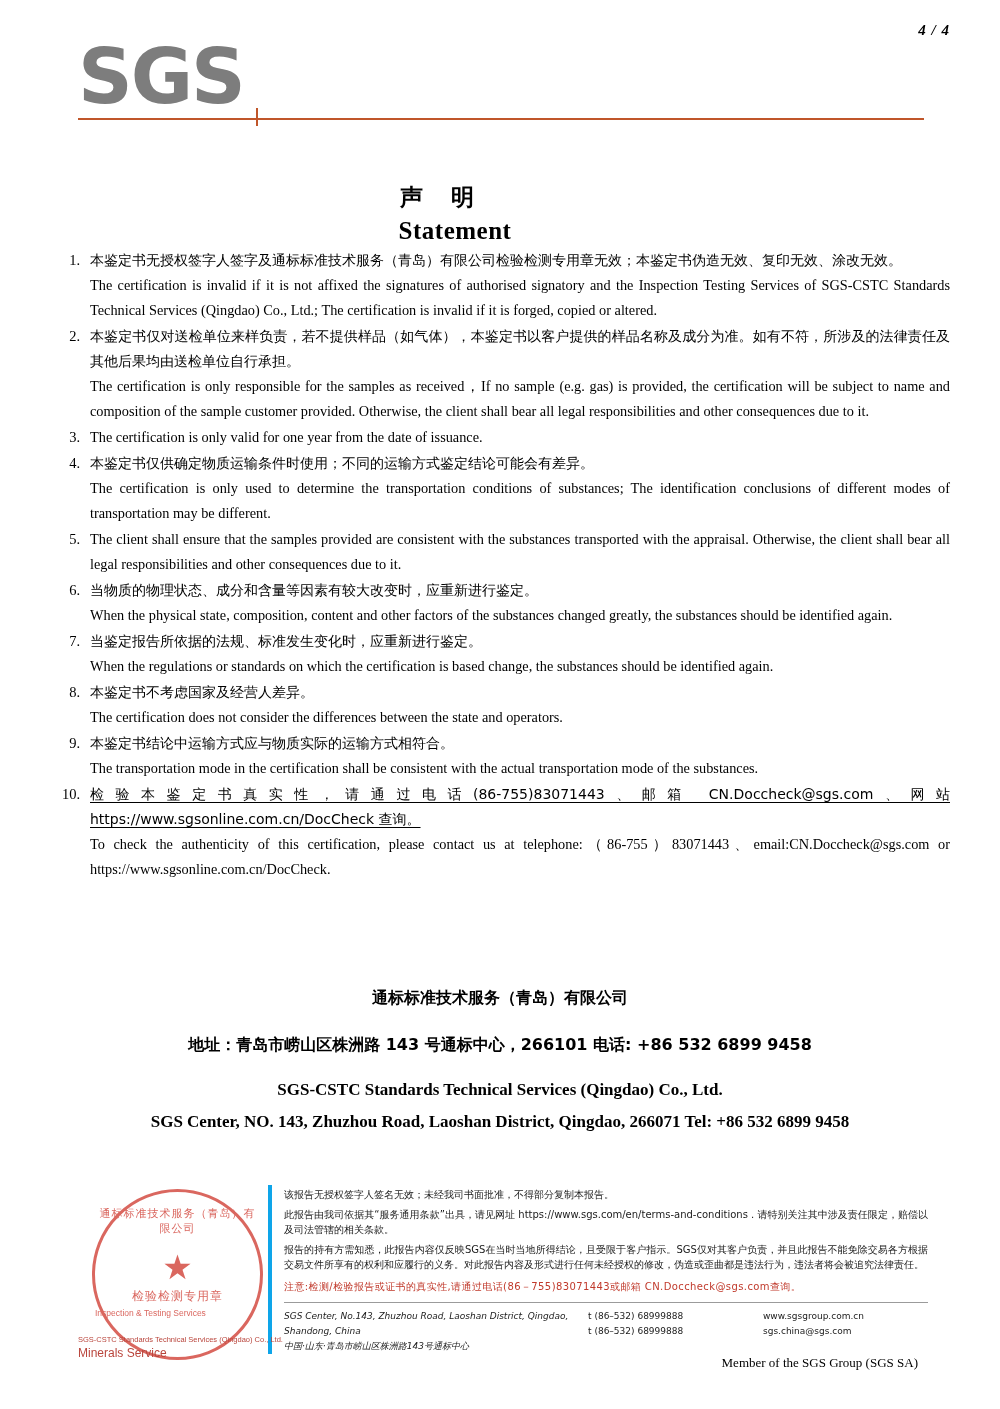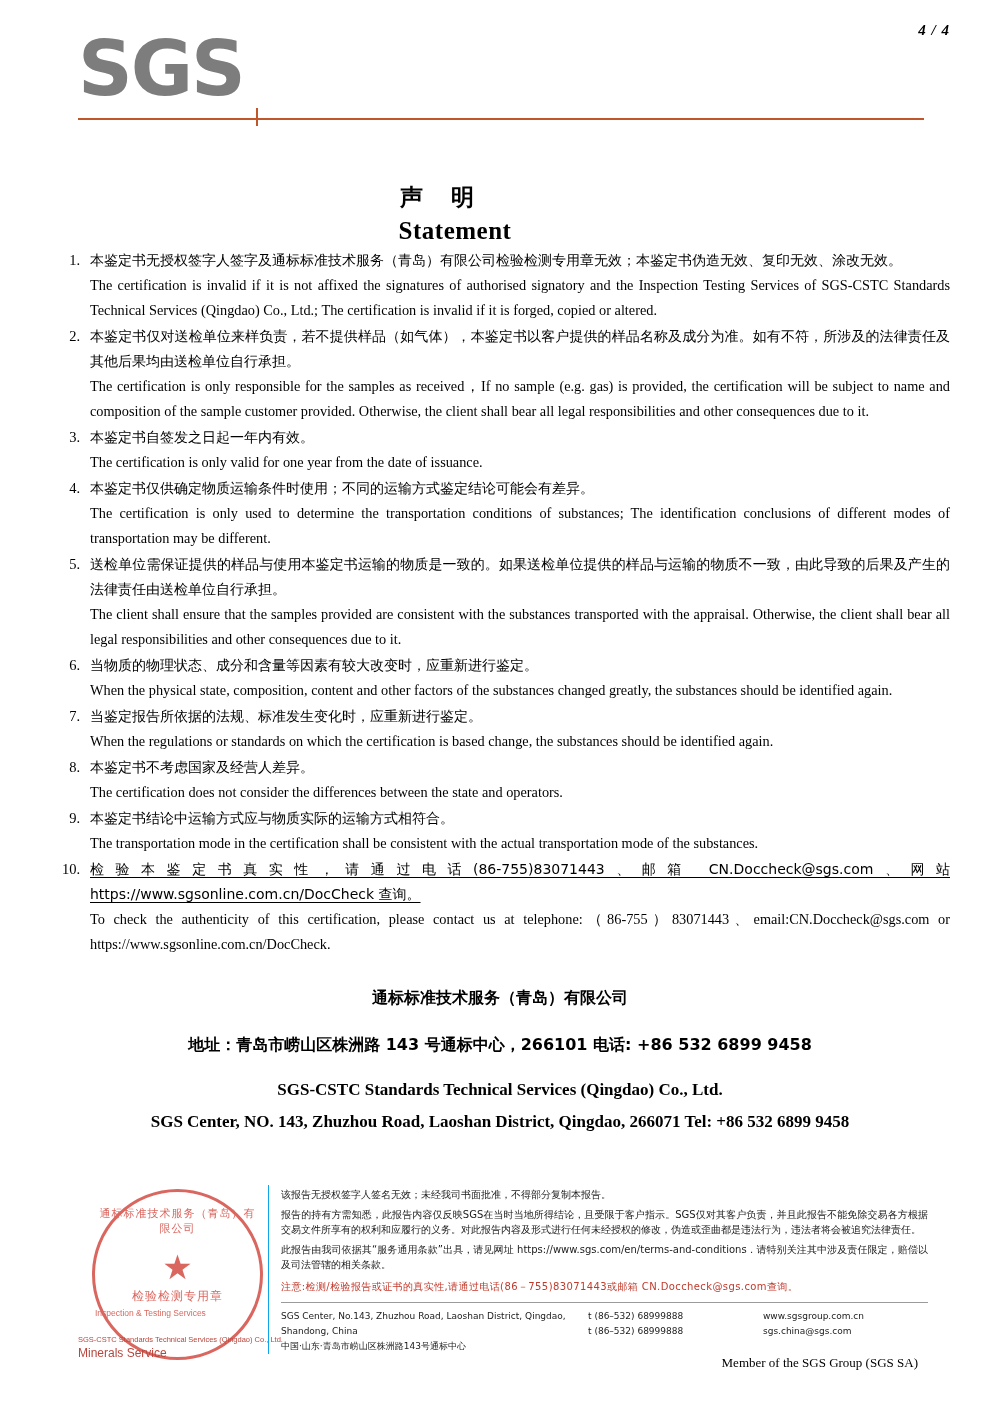--- a/index.html
+++ b/index.html
@@ -38,20 +38,21 @@
   }
   .sgs-logo {
     font-family: "DejaVu Sans", sans-serif;
     font-weight: bold;
     font-size: 76px;
     letter-spacing: -2px;
     color: #7d7d7d;
     line-height: 78px;
     position: relative;
     display: inline-block;
+    margin-top: 8px;
   }
   .logo-rule {
     position: absolute;
     left: 0;
     top: 88px;
     width: 846px;
     height: 2px;
     background: #c0562a;
   }
   .logo-tick {
@@ -243,21 +244,21 @@
     top: 161px;
     width: 195px;
     font-family: "Liberation Sans", sans-serif;
     font-size: 12px;
     color: #b9453c;
     white-space: nowrap;
   }
 
   .footer-text {
     flex: 1 1 auto;
-    border-left: 1px solid #0ea5e9;
+    border-left: 4px solid #0ea5e9;
     padding-left: 12px;
     padding-top: 2px;
   }
   .fp {
     font-family: "DejaVu Sans", sans-serif;
     font-size: 10px;
     line-height: 15px;
     color: #1a1a1a;
     margin-bottom: 5px;
     text-align: justify;
@@ -275,21 +276,21 @@
     background: #9b9b9b;
     margin: 8px 0 6px 0;
   }
   .addr-row {
     display: flex;
     font-family: "DejaVu Sans", sans-serif;
     font-size: 9px;
     line-height: 15px;
     color: #1a1a1a;
   }
-  .addr-left { flex: 1 1 auto; }
+  .addr-left { flex: 1 1 auto; font-style: italic; }
   .addr-mid { flex: 0 0 175px; }
   .addr-right { flex: 0 0 165px; }
   .member {
     position: absolute;
     top: 1355px;
     right: 82px;
     font-family: "Liberation Serif", serif;
     font-size: 13px;
   }
 </style>
@@ -323,37 +324,35 @@
     <div class="item-num">2.</div>
     <div class="item-body">
       <div class="cn">本鉴定书仅对送检单位来样负责，若不提供样品（如气体），本鉴定书以客户提供的样品名称及成分为准。如有不符，所涉及的法律责任及其他后果均由送检单位自行承担。</div>
       <div class="en">The certification is only responsible for the samples as received，If no sample (e.g. gas) is provided, the certification will be subject to name and composition of the sample customer provided. Otherwise, the client shall bear all legal responsibilities and other consequences due to it.</div>
     </div>
   </div>
 
   <div class="item">
     <div class="item-num">3.</div>
     <div class="item-body">
-      <div class="cn">本鉴定书自签发之日起一年内有效。</div>
       <div class="en">The certification is only valid for one year from the date of issuance.</div>
     </div>
   </div>
 
   <div class="item">
     <div class="item-num">4.</div>
     <div class="item-body">
       <div class="cn">本鉴定书仅供确定物质运输条件时使用；不同的运输方式鉴定结论可能会有差异。</div>
       <div class="en">The certification is only used to determine the transportation conditions of substances; The identification conclusions of different modes of transportation may be different.</div>
     </div>
   </div>
 
   <div class="item">
     <div class="item-num">5.</div>
     <div class="item-body">
-      <div class="cn">送检单位需保证提供的样品与使用本鉴定书运输的物质是一致的。如果送检单位提供的样品与运输的物质不一致，由此导致的后果及产生的法律责任由送检单位自行承担。</div>
       <div class="en">The client shall ensure that the samples provided are consistent with the substances transported with the appraisal. Otherwise, the client shall bear all legal responsibilities and other consequences due to it.</div>
     </div>
   </div>
 
   <div class="item">
     <div class="item-num">6.</div>
     <div class="item-body">
       <div class="cn">当物质的物理状态、成分和含量等因素有较大改变时，应重新进行鉴定。</div>
       <div class="en">When the physical state, composition, content and other factors of the substances changed greatly, the substances should be identified again.</div>
     </div>
@@ -409,22 +408,22 @@
         <div class="star">★</div>
         <div class="cn-mid">检验检测专用章</div>
         <div class="en-mid">Inspection &amp; Testing Services</div>
       </div>
       <div class="stamp-under1">SGS-CSTC Standards Technical Services (Qingdao) Co., Ltd.</div>
       <div class="stamp-under2">Minerals Service</div>
     </div>
 
     <div class="footer-text">
       <div class="fp">该报告无授权签字人签名无效；未经我司书面批准，不得部分复制本报告。</div>
+      <div class="fp">此报告由我司依据其“服务通用条款”出具，请见网址 https://www.sgs.com/en/terms-and-conditions . 请特别关注其中涉及责任限定，赔偿以及司法管辖的相关条款。</div>
       <div class="fp">报告的持有方需知悉，此报告内容仅反映SGS在当时当地所得结论，且受限于客户指示。SGS仅对其客户负责，并且此报告不能免除交易各方根据交易文件所享有的权利和应履行的义务。对此报告内容及形式进行任何未经授权的修改，伪造或歪曲都是违法行为，违法者将会被追究法律责任。</div>
-      <div class="fp">此报告由我司依据其“服务通用条款”出具，请见网址 https://www.sgs.com/en/terms-and-conditions . 请特别关注其中涉及责任限定，赔偿以及司法管辖的相关条款。</div>
       <div class="fp-warn">注意:检测/检验报告或证书的真实性,请通过电话(86－755)83071443或邮箱 CN.Doccheck@sgs.com查询。</div>
 
       <div class="footer-rule"></div>
 
       <div class="addr-row">
         <div class="addr-left">
           <div>SGS Center, No.143, Zhuzhou Road, Laoshan District, Qingdao, Shandong, China</div>
           <div>中国·山东·青岛市崂山区株洲路143号通标中心</div>
         </div>
         <div class="addr-mid">

